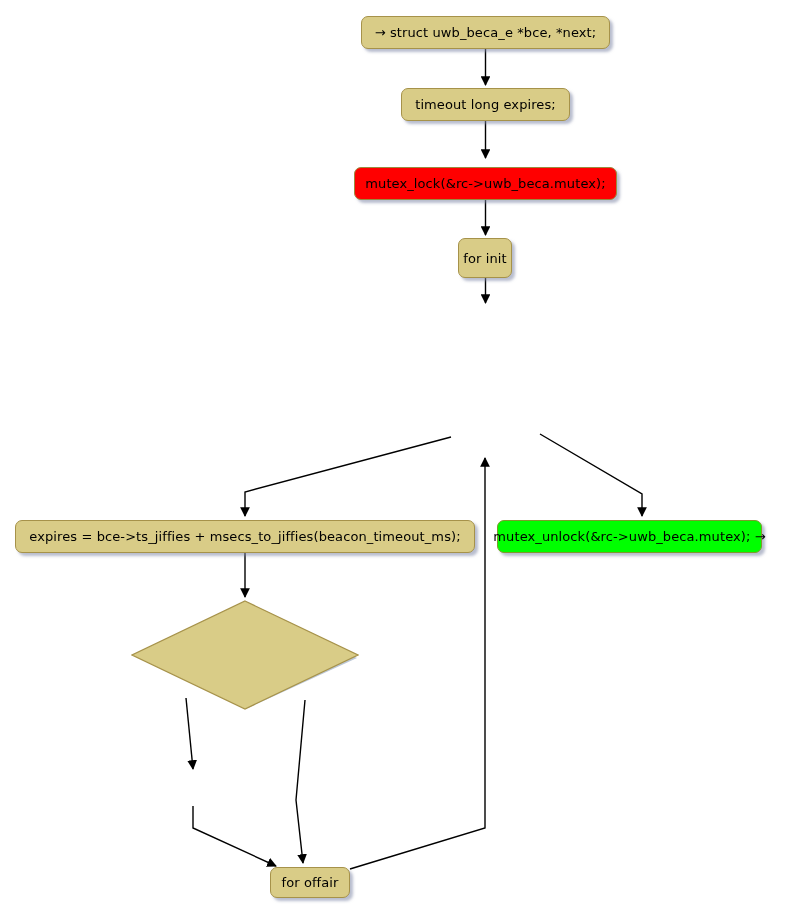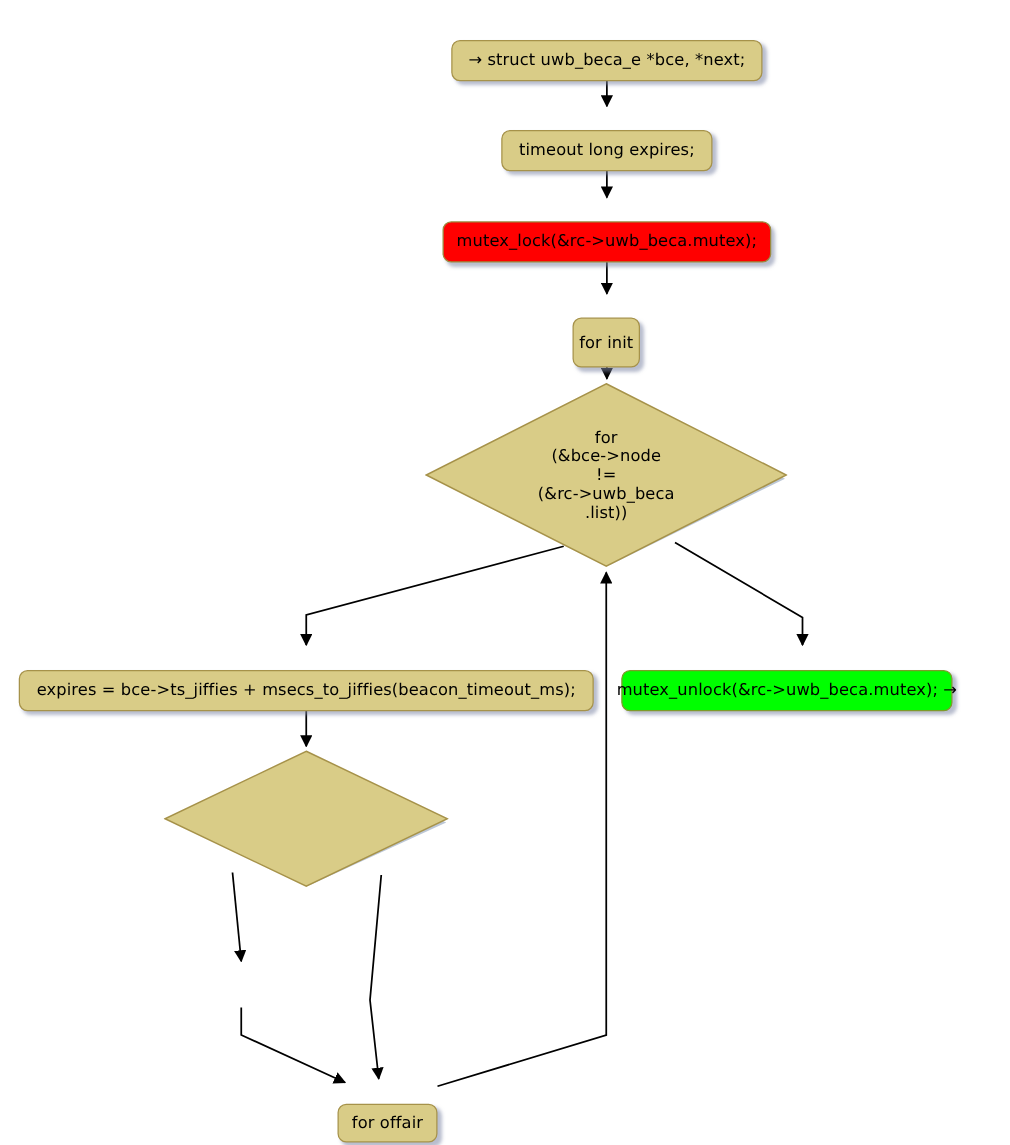--- a/index.html
+++ b/index.html
@@ -38,21 +38,20 @@
     line-height: 15px;
     letter-spacing: 0.1px;
   }
   
   .box {
     border: 1.2px solid #A6924A;
     border-radius: 7px;
     background: #D9CC87;
     box-shadow: 3px 3px 3px rgba(125,135,165,0.55);
     padding: 0 9px;
-    margin-top: 16px;
   }
   .box.red {
     background: #FF0000;
     border-color: #9A8B3F;
   }
   .box.green {
     background: #00FF00;
     border-color: #7E9A2A;
   }
   
@@ -114,39 +113,28 @@
   </svg>
 
   <div class="node box" style="left:361px; top:16px; width:249px; height:33px;">
     <span>→ struct uwb_beca_e *bce, *next;</span>
   </div>
 
   <div class="node box" style="left:401px; top:88px; width:169px; height:33px;">
     <span>timeout long expires;</span>
   </div>
 
-  <div class="node box red" style="left:354px; top:161px; width:263px; height:33px;">
+  <div class="node box red" style="left:354px; top:167px; width:263px; height:33px;">
     <span>mutex_lock(&amp;rc-&gt;uwb_beca.mutex);</span>
   </div>
 
   <div class="node box" style="left:458px; top:238px; width:54px; height:40px;">
     <span>for init</span>
   </div>
 
-  <div class="node diamond" style="left:340px; top:306px; width:290px; height:148px;">
-    <svg class="dshape" viewBox="0 0 290 148" preserveAspectRatio="none">
-      <polygon points="148,6 288,77 148,146 8,77" fill="#9FAFC4" opacity="0.7"></polygon>
-      <polygon points="145,1 289,74 145,147 1,74" fill="#D9CC87" stroke="#A6924A" stroke-width="1.2"></polygon>
-    </svg>
-    <span class="dlabel">for
-(&amp;bce-&gt;node
-!=
-(&amp;rc-&gt;uwb_beca
-.list))</span>
-  </div>
 
   <div class="node box" style="left:15px; top:520px; width:460px; height:33px;">
     <span>expires = bce-&gt;ts_jiffies + msecs_to_jiffies(beacon_timeout_ms);</span>
   </div>
 
   <div class="node box green" style="left:497px; top:520px; width:265px; height:33px;">
     <span>mutex_unlock(&amp;rc-&gt;uwb_beca.mutex); →</span>
   </div>
 
   <div class="node diamond" style="left:131px; top:600px; width:228px; height:110px;">

